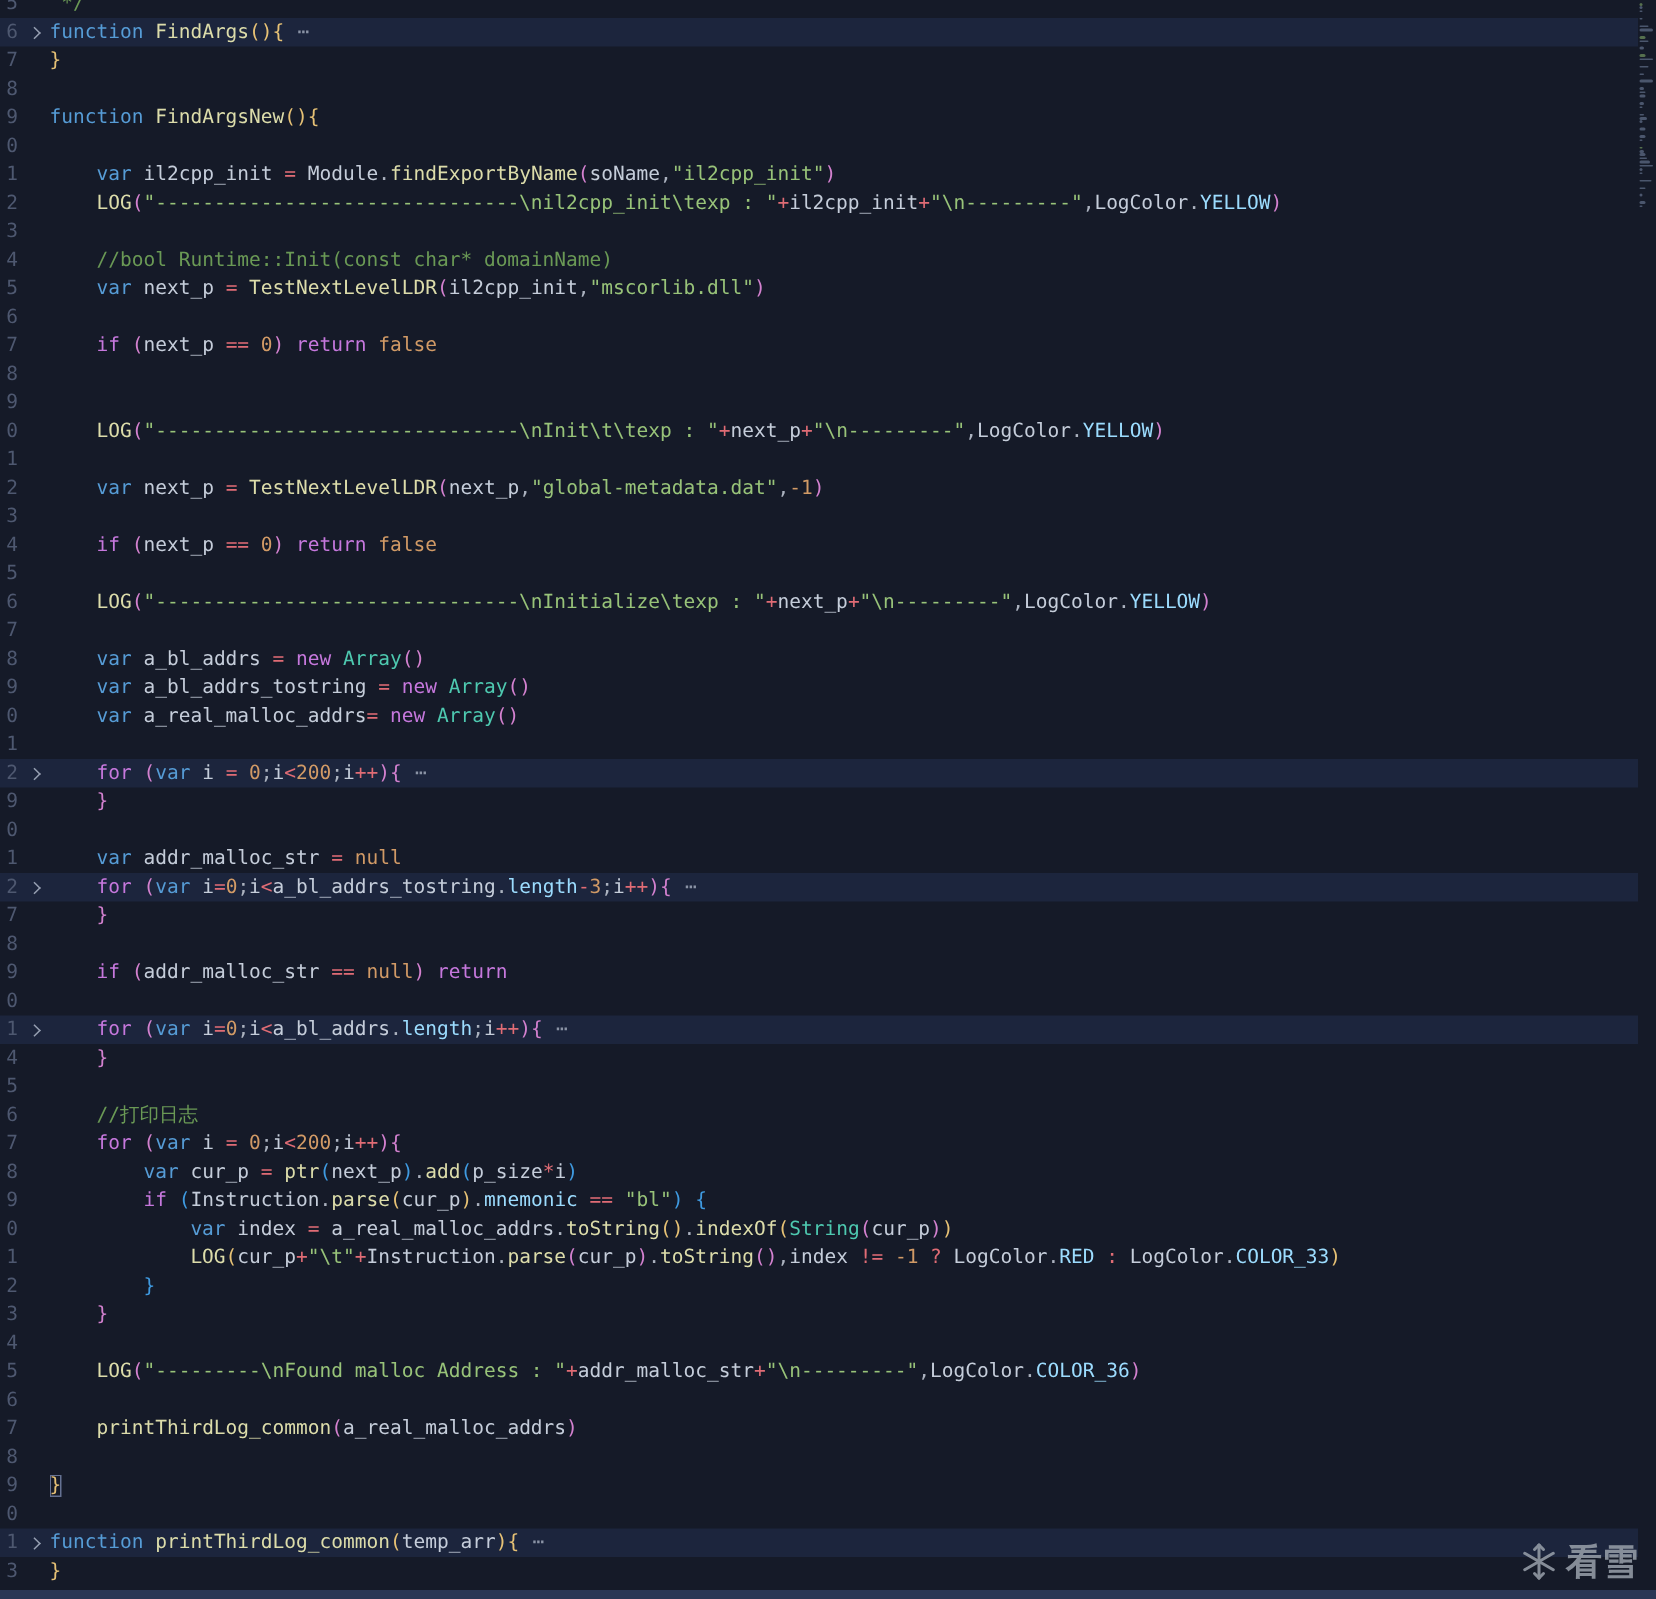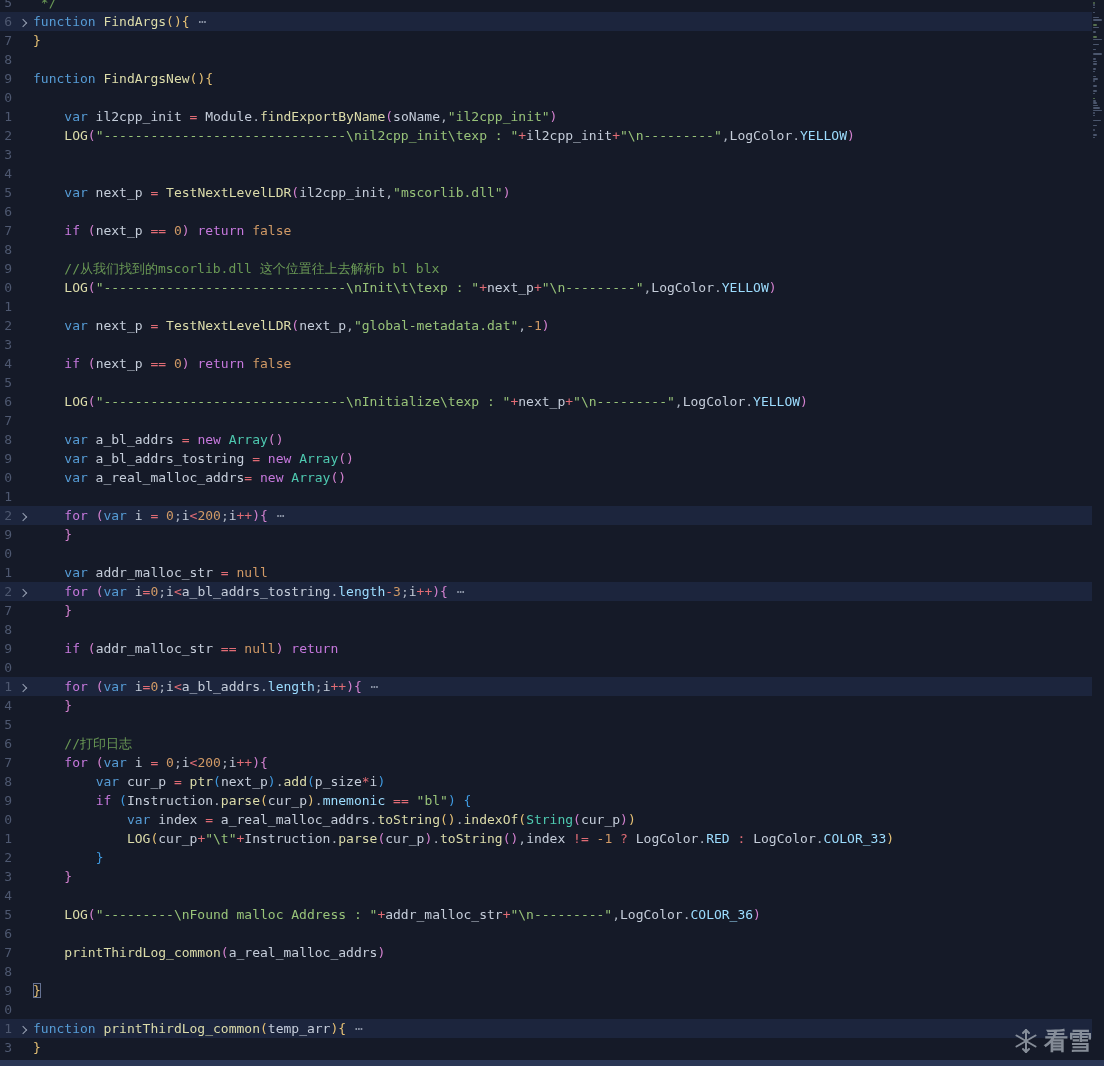--- a/index.html
+++ b/index.html
@@ -41,26 +41,26 @@
   <div class="lines">
       <div class="row"><span class="gut">5</span><span class="chev"></span><span class="code"><span style="color: rgb(106, 153, 85);"> */</span></span></div>
       <div class="row hl"><span class="gut">6</span><span class="chev"><i class="chevicon"></i></span><span class="code"><span style="color: rgb(86, 156, 214);">function</span><span style="color: rgb(171, 178, 191);"> </span><span style="color: rgb(220, 220, 170);">FindArgs</span><span style="color: rgb(230, 193, 117);">(</span><span style="color: rgb(230, 193, 117);">)</span><span style="color: rgb(230, 193, 117);">{</span><span class="folddots" style="color: rgb(138, 147, 165);"> ⋯</span></span></div>
       <div class="row"><span class="gut">7</span><span class="chev"></span><span class="code"><span style="color: rgb(230, 193, 117);">}</span></span></div>
       <div class="row"><span class="gut">8</span><span class="chev"></span><span class="code"></span></div>
       <div class="row"><span class="gut">9</span><span class="chev"></span><span class="code"><span style="color: rgb(86, 156, 214);">function</span><span style="color: rgb(171, 178, 191);"> </span><span style="color: rgb(220, 220, 170);">FindArgsNew</span><span style="color: rgb(230, 193, 117);">(</span><span style="color: rgb(230, 193, 117);">)</span><span style="color: rgb(230, 193, 117);">{</span></span></div>
       <div class="row"><span class="gut">0</span><span class="chev"></span><span class="code"></span></div>
       <div class="row"><span class="gut">1</span><span class="chev"></span><span class="code"><span style="color: rgb(171, 178, 191);">    </span><span style="color: rgb(86, 156, 214);">var</span><span style="color: rgb(197, 205, 218);"> il2cpp_init </span><span style="color: rgb(224, 108, 117);">=</span><span style="color: rgb(197, 205, 218);"> Module</span><span style="color: rgb(171, 178, 191);">.</span><span style="color: rgb(220, 220, 170);">findExportByName</span><span style="color: rgb(211, 129, 207);">(</span><span style="color: rgb(197, 205, 218);">soName</span><span style="color: rgb(171, 178, 191);">,</span><span style="color: rgb(152, 195, 121);">"il2cpp_init"</span><span style="color: rgb(211, 129, 207);">)</span></span></div>
       <div class="row"><span class="gut">2</span><span class="chev"></span><span class="code"><span style="color: rgb(171, 178, 191);">    </span><span style="color: rgb(220, 220, 170);">LOG</span><span style="color: rgb(211, 129, 207);">(</span><span style="color: rgb(152, 195, 121);">"-------------------------------\nil2cpp_init\texp : "</span><span style="color: rgb(224, 108, 117);">+</span><span style="color: rgb(197, 205, 218);">il2cpp_init</span><span style="color: rgb(224, 108, 117);">+</span><span style="color: rgb(152, 195, 121);">"\n---------"</span><span style="color: rgb(171, 178, 191);">,</span><span style="color: rgb(197, 205, 218);">LogColor</span><span style="color: rgb(171, 178, 191);">.</span><span style="color: rgb(156, 220, 254);">YELLOW</span><span style="color: rgb(211, 129, 207);">)</span></span></div>
       <div class="row"><span class="gut">3</span><span class="chev"></span><span class="code"></span></div>
-      <div class="row"><span class="gut">4</span><span class="chev"></span><span class="code"><span style="color: rgb(171, 178, 191);">    </span></span></div>
+      <div class="row"><span class="gut">4</span><span class="chev"></span><span class="code"><span style="color: rgb(171, 178, 191);">    </span><span style="color: rgb(106, 153, 85);">//bool Runtime::Init(const char* domainName)</span></span></div>
       <div class="row"><span class="gut">5</span><span class="chev"></span><span class="code"><span style="color: rgb(171, 178, 191);">    </span><span style="color: rgb(86, 156, 214);">var</span><span style="color: rgb(197, 205, 218);"> next_p </span><span style="color: rgb(224, 108, 117);">=</span><span style="color: rgb(171, 178, 191);"> </span><span style="color: rgb(220, 220, 170);">TestNextLevelLDR</span><span style="color: rgb(211, 129, 207);">(</span><span style="color: rgb(197, 205, 218);">il2cpp_init</span><span style="color: rgb(171, 178, 191);">,</span><span style="color: rgb(152, 195, 121);">"mscorlib.dll"</span><span style="color: rgb(211, 129, 207);">)</span></span></div>
       <div class="row"><span class="gut">6</span><span class="chev"></span><span class="code"></span></div>
       <div class="row"><span class="gut">7</span><span class="chev"></span><span class="code"><span style="color: rgb(171, 178, 191);">    </span><span style="color: rgb(198, 120, 221);">if</span><span style="color: rgb(171, 178, 191);"> </span><span style="color: rgb(211, 129, 207);">(</span><span style="color: rgb(197, 205, 218);">next_p </span><span style="color: rgb(224, 108, 117);">==</span><span style="color: rgb(171, 178, 191);"> </span><span style="color: rgb(209, 154, 102);">0</span><span style="color: rgb(211, 129, 207);">)</span><span style="color: rgb(171, 178, 191);"> </span><span style="color: rgb(198, 120, 221);">return</span><span style="color: rgb(171, 178, 191);"> </span><span style="color: rgb(209, 154, 102);">false</span></span></div>
       <div class="row"><span class="gut">8</span><span class="chev"></span><span class="code"></span></div>
-      <div class="row"><span class="gut">9</span><span class="chev"></span><span class="code"><span style="color: rgb(171, 178, 191);">    </span><span style="color: rgb(106, 153, 85);">//从我们找到的mscorlib.dll 这个位置往上去解析b bl blx</span></span></div>
+      <div class="row"><span class="gut">9</span><span class="chev"></span><span class="code"><span style="color: rgb(171, 178, 191);">    </span></span></div>
       <div class="row"><span class="gut">0</span><span class="chev"></span><span class="code"><span style="color: rgb(171, 178, 191);">    </span><span style="color: rgb(220, 220, 170);">LOG</span><span style="color: rgb(211, 129, 207);">(</span><span style="color: rgb(152, 195, 121);">"-------------------------------\nInit\t\texp : "</span><span style="color: rgb(224, 108, 117);">+</span><span style="color: rgb(197, 205, 218);">next_p</span><span style="color: rgb(224, 108, 117);">+</span><span style="color: rgb(152, 195, 121);">"\n---------"</span><span style="color: rgb(171, 178, 191);">,</span><span style="color: rgb(197, 205, 218);">LogColor</span><span style="color: rgb(171, 178, 191);">.</span><span style="color: rgb(156, 220, 254);">YELLOW</span><span style="color: rgb(211, 129, 207);">)</span></span></div>
       <div class="row"><span class="gut">1</span><span class="chev"></span><span class="code"></span></div>
       <div class="row"><span class="gut">2</span><span class="chev"></span><span class="code"><span style="color: rgb(171, 178, 191);">    </span><span style="color: rgb(86, 156, 214);">var</span><span style="color: rgb(197, 205, 218);"> next_p </span><span style="color: rgb(224, 108, 117);">=</span><span style="color: rgb(171, 178, 191);"> </span><span style="color: rgb(220, 220, 170);">TestNextLevelLDR</span><span style="color: rgb(211, 129, 207);">(</span><span style="color: rgb(197, 205, 218);">next_p</span><span style="color: rgb(171, 178, 191);">,</span><span style="color: rgb(152, 195, 121);">"global-metadata.dat"</span><span style="color: rgb(171, 178, 191);">,</span><span style="color: rgb(209, 154, 102);">-1</span><span style="color: rgb(211, 129, 207);">)</span></span></div>
       <div class="row"><span class="gut">3</span><span class="chev"></span><span class="code"></span></div>
       <div class="row"><span class="gut">4</span><span class="chev"></span><span class="code"><span style="color: rgb(171, 178, 191);">    </span><span style="color: rgb(198, 120, 221);">if</span><span style="color: rgb(171, 178, 191);"> </span><span style="color: rgb(211, 129, 207);">(</span><span style="color: rgb(197, 205, 218);">next_p </span><span style="color: rgb(224, 108, 117);">==</span><span style="color: rgb(171, 178, 191);"> </span><span style="color: rgb(209, 154, 102);">0</span><span style="color: rgb(211, 129, 207);">)</span><span style="color: rgb(171, 178, 191);"> </span><span style="color: rgb(198, 120, 221);">return</span><span style="color: rgb(171, 178, 191);"> </span><span style="color: rgb(209, 154, 102);">false</span></span></div>
       <div class="row"><span class="gut">5</span><span class="chev"></span><span class="code"></span></div>
       <div class="row"><span class="gut">6</span><span class="chev"></span><span class="code"><span style="color: rgb(171, 178, 191);">    </span><span style="color: rgb(220, 220, 170);">LOG</span><span style="color: rgb(211, 129, 207);">(</span><span style="color: rgb(152, 195, 121);">"-------------------------------\nInitialize\texp : "</span><span style="color: rgb(224, 108, 117);">+</span><span style="color: rgb(197, 205, 218);">next_p</span><span style="color: rgb(224, 108, 117);">+</span><span style="color: rgb(152, 195, 121);">"\n---------"</span><span style="color: rgb(171, 178, 191);">,</span><span style="color: rgb(197, 205, 218);">LogColor</span><span style="color: rgb(171, 178, 191);">.</span><span style="color: rgb(156, 220, 254);">YELLOW</span><span style="color: rgb(211, 129, 207);">)</span></span></div>
       <div class="row"><span class="gut">7</span><span class="chev"></span><span class="code"></span></div>
       <div class="row"><span class="gut">8</span><span class="chev"></span><span class="code"><span style="color: rgb(171, 178, 191);">    </span><span style="color: rgb(86, 156, 214);">var</span><span style="color: rgb(197, 205, 218);"> a_bl_addrs </span><span style="color: rgb(224, 108, 117);">=</span><span style="color: rgb(171, 178, 191);"> </span><span style="color: rgb(198, 120, 221);">new</span><span style="color: rgb(171, 178, 191);"> </span><span style="color: rgb(78, 201, 176);">Array</span><span style="color: rgb(211, 129, 207);">(</span><span style="color: rgb(211, 129, 207);">)</span></span></div>
       <div class="row"><span class="gut">9</span><span class="chev"></span><span class="code"><span style="color: rgb(171, 178, 191);">    </span><span style="color: rgb(86, 156, 214);">var</span><span style="color: rgb(197, 205, 218);"> a_bl_addrs_tostring </span><span style="color: rgb(224, 108, 117);">=</span><span style="color: rgb(171, 178, 191);"> </span><span style="color: rgb(198, 120, 221);">new</span><span style="color: rgb(171, 178, 191);"> </span><span style="color: rgb(78, 201, 176);">Array</span><span style="color: rgb(211, 129, 207);">(</span><span style="color: rgb(211, 129, 207);">)</span></span></div>

